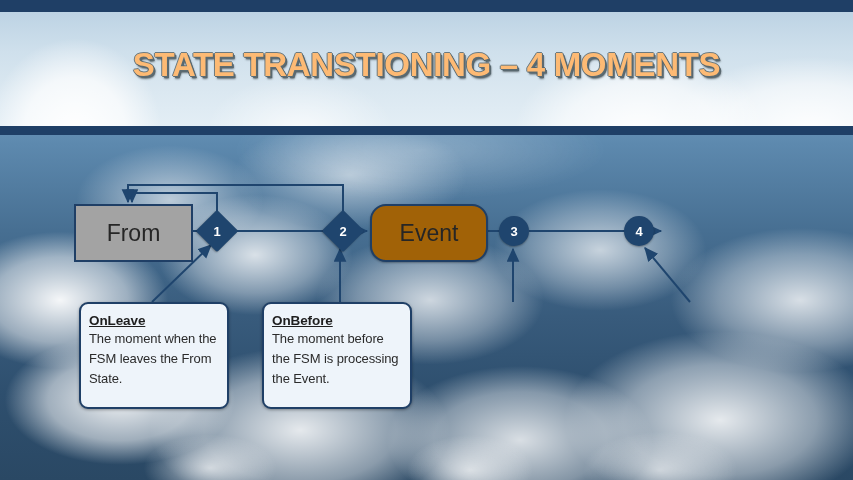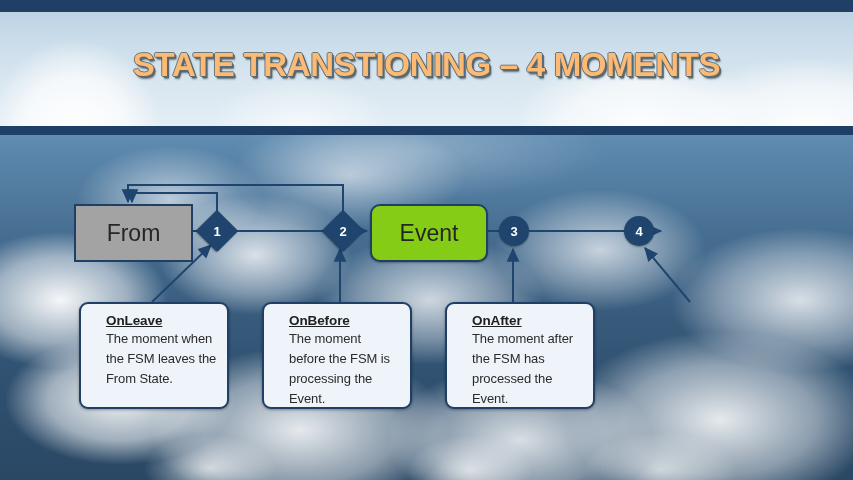--- a/index.html
+++ b/index.html
@@ -53,21 +53,21 @@
       -1px 0 0 #6b7a80, 0 -1px 0 #6b7a80, 1px 0 0 #6b7a80, 0 1px 0 #6b7a80;
     white-space:nowrap;}
 
   
   svg.diagram{position:absolute;left:0;top:0;width:853px;height:480px;}
 
   
   .node{position:absolute;display:flex;align-items:center;justify-content:center;
     font-size:23px;color:#262626;font-family:"Liberation Sans", sans-serif;}
   .node.state{background:#a3a3a3;border:2px solid #1f3f66;}
-  .node.event{background:#84cc16;border:2px solid #1f3f66;border-radius:10px;
+  .node.event{background:#a16207;border:2px solid #1f3f66;border-radius:16px;
     box-shadow:0 1px 2px rgba(0,0,0,.3);}
 
   #node-from{left:74px;top:204px;width:115px;height:54px;}
   #node-event{left:370px;top:204px;width:114px;height:54px;}
   #node-to{left:663px;top:204px;width:118px;height:54px;}
 
   
   .marker{position:absolute;width:30px;height:30px;
     display:flex;align-items:center;justify-content:center;
     color:#ffffff;font-size:13px;font-weight:bold;font-family:"Liberation Sans", sans-serif;}
@@ -77,21 +77,21 @@
   .marker.circle .shape{border-radius:50%;}
   .marker span{position:relative;z-index:2;}
   #marker-1{left:202px;top:216px;}
   #marker-2{left:328px;top:216px;}
   #marker-3{left:499px;top:216px;}
   #marker-4{left:624px;top:216px;}
 
   
   .callout{position:absolute;width:150px;height:107px;
     background:#eef4fa;border:2px solid #1f3f66;border-radius:9px;
-    box-sizing:border-box;padding:9px 10px 6px 25px;
+    box-sizing:border-box;padding:9px 10px 6px 8px;
     box-shadow:0 1px 3px rgba(0,0,0,.35);}
   .callout .ttl{font-size:13.5px;font-weight:bold;color:#1f1f1f;
     text-decoration:underline;display:block;margin-bottom:1px;letter-spacing:-0.1px;}
   .callout .body{font-size:13px;color:#2b2b2b;line-height:1.46;letter-spacing:-0.1px;}
   #callout-1{left:79px;top:302px;}
   #callout-2{left:262px;top:302px;}
   #callout-3{left:445px;top:302px;}
   #callout-4{left:621px;top:302px;}
 </style>
 </head>
@@ -163,18 +163,14 @@
   </div>
 
   <div class="callout" id="callout-1">
     <span class="ttl">OnLeave</span>
     <span class="body">The moment when the FSM leaves the From State.</span>
   </div>
   <div class="callout" id="callout-2">
     <span class="ttl">OnBefore</span>
     <span class="body">The moment before the FSM is processing the Event.</span>
   </div>
-  <div class="callout" id="callout-3">
-    <span class="ttl">OnAfter</span>
-    <span class="body">The moment after the FSM has processed the Event.</span>
-  </div>
 
 </div>
 
 </body></html>

